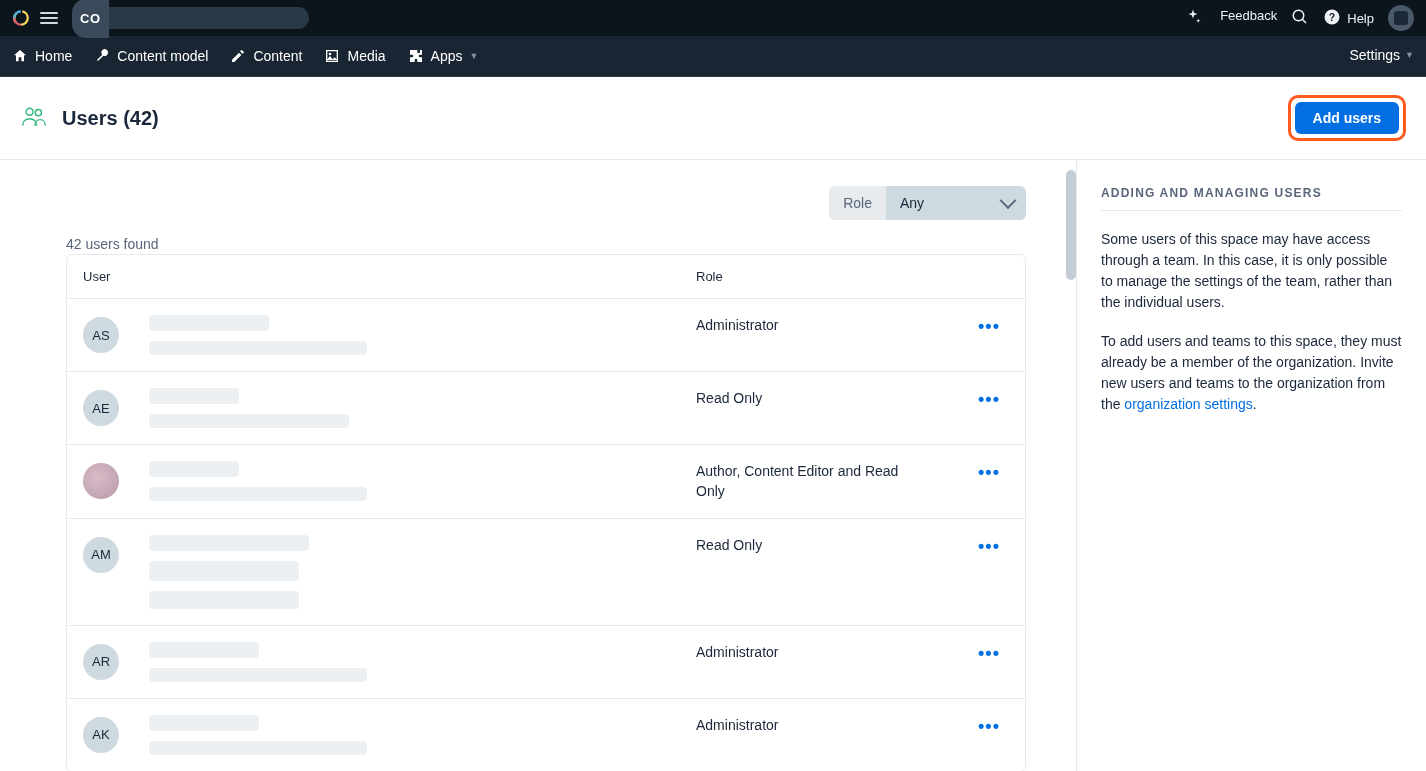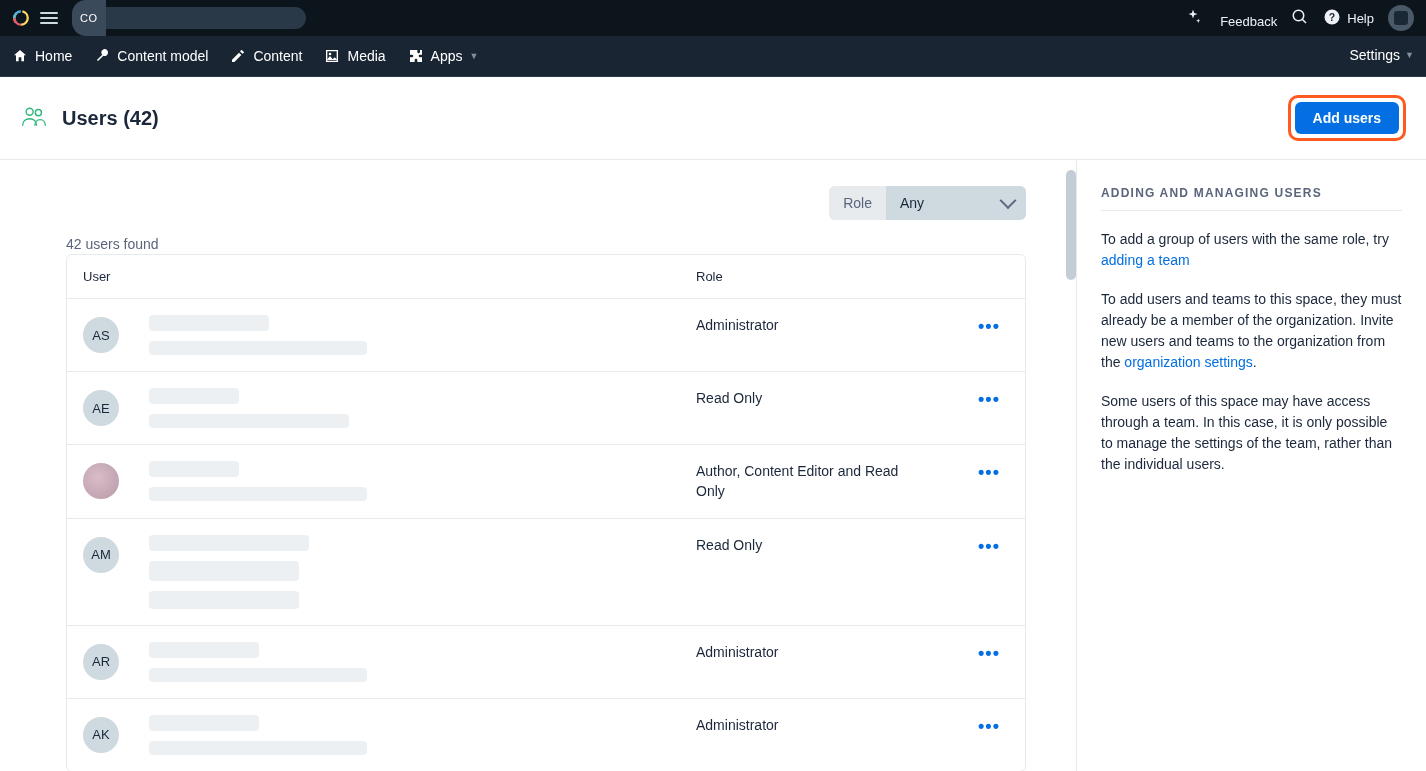--- a/index.html
+++ b/index.html
@@ -5,25 +5,25 @@
 * { margin: 0; padding: 0; box-sizing: border-box; }
 body { font-family: -apple-system, BlinkMacSystemFont, "Segoe UI", Helvetica, Arial, sans-serif; font-size: 14px; color: #1b273a; background: #fff; }
 
 
 .topbar { background: #0c141c; height: 36px; display: flex; align-items: center; padding: 0 12px; gap: 10px; }
 .logo-c { width: 18px; height: 18px; display: flex; align-items: center; justify-content: center; }
 .logo-c svg { width: 18px; height: 18px; }
 .hamburger { color: #fff; cursor: pointer; display: flex; flex-direction: column; gap: 3px; width: 18px; }
 .hamburger span { height: 2px; background: #cfd9e0; border-radius: 1px; }
 .pill-group { display: flex; align-items: center; margin-left: 4px; }
-.pill-left { background: #3a4a5a; color: #fff; font-size: 11px; font-weight: 400; padding: 12px 8px; border-radius: 14px 0 0 14px; letter-spacing: 0.5px; }
+.pill-left { background: #3a4a5a; color: #fff; font-size: 13px; font-weight: 700; padding: 12px 8px; border-radius: 14px 0 0 14px; letter-spacing: 0.5px; }
 .pill-right { background: #2a3947; width: 200px; height: 22px; border-radius: 0 14px 14px 0; }
 .topbar-spacer { flex: 1; }
 .topbar-right { display: flex; align-items: center; gap: 14px; color: #eef2f6; }
-.feedback { display: flex; align-items: flex-end; gap: 18px; font-size: 13px; cursor: pointer; }
+.feedback { display: flex; align-items: flex-start; gap: 18px; font-size: 13px; cursor: pointer; }
 .sparkle-icon svg, .search-icon-top svg, .help-q svg { width: 18px; height: 18px; }
 .help-wrap { display: flex; align-items: center; gap: 6px; font-size: 13px; cursor: pointer; }
 .avatar-top { width: 26px; height: 26px; border-radius: 50%; background: #4a5968; display: flex; align-items: center; justify-content: center; }
 .avatar-inner { width: 14px; height: 14px; border-radius: 3px; background: #1b2836; }
 
 
 .navbar { background: #192532; height: 41px; display: flex; align-items: center; padding: 0 12px; gap: 22px; border-bottom: 1px solid #2a3947; }
 .nav-item { display: flex; align-items: center; gap: 7px; color: #fff; font-size: 14px; font-weight: 500; cursor: pointer; }
 .nav-item svg { width: 16px; height: 16px; fill: #fff; }
 .nav-spacer { flex: 1; }
@@ -286,21 +286,18 @@
         <div class="cell-actions">
             <span class="dots">•••</span>
           </div>
       </div>
 
     </div>
   </div>
 
   <div class="sidebar">
     <h4>ADDING AND MANAGING USERS</h4>
-    <p>
-      <span>To add a group of users with the same role, try </span><a href="#">adding a team</a>
-    </p>
+    <p>Some users of this space may have access through a team. In this case, it is only possible to manage the settings of the team, rather than the individual users.</p>
     <p>
       <span>To add users and teams to this space, they must already be a member of the organization. Invite new users and teams to the organization from the </span><a href="#">organization settings</a><span>.</span>
     </p>
-    <p>Some users of this space may have access through a team. In this case, it is only possible to manage the settings of the team, rather than the individual users.</p>
   </div>
 </div>
 
 </body></html>

